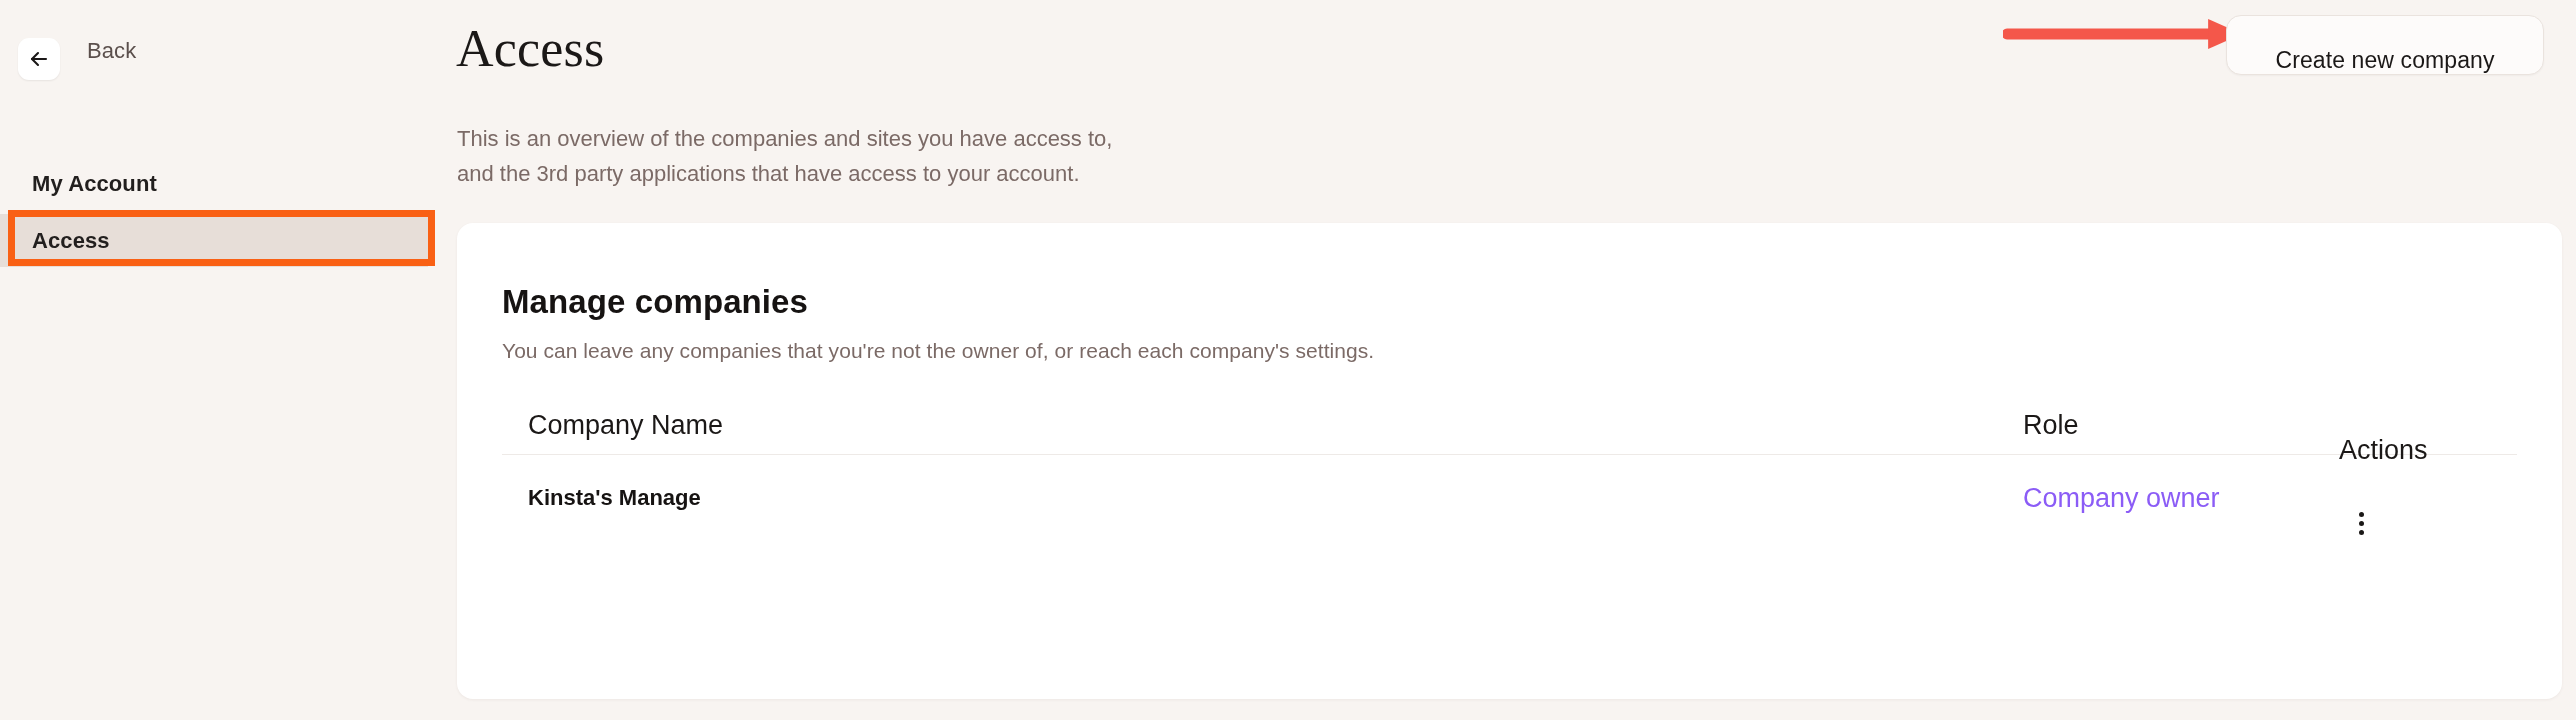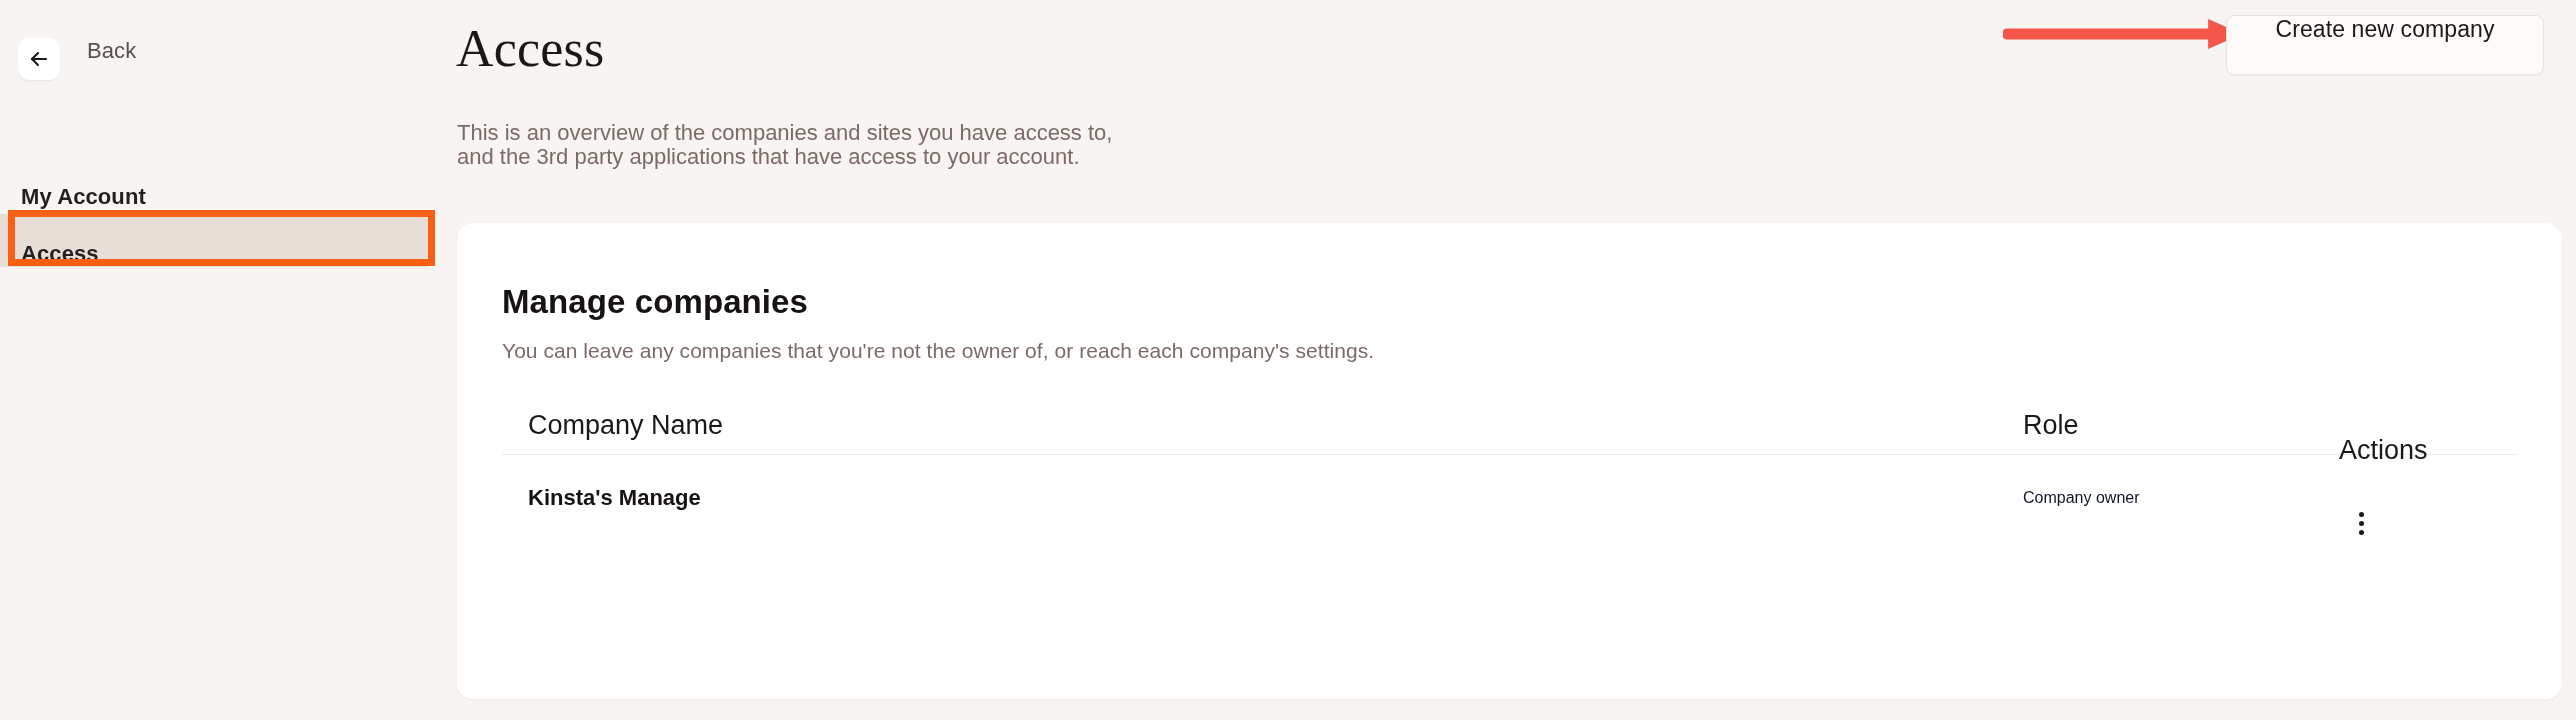--- a/index.html
+++ b/index.html
@@ -49,23 +49,23 @@
     font-weight: 400;
     letter-spacing: 0.1px;
   }
 
   .nav-item {
     position: absolute;
     left: 0;
     width: 428px;
     height: 53px;
     display: flex;
-    align-items: flex-end;
+    align-items: center;
     box-sizing: border-box;
-    padding-left: 21px;
+    padding-left: 32px;
   }
   .nav-label {
     font-size: 22px;
     font-weight: 700;
     color: #221f1e;
     letter-spacing: 0.1px;
   }
   .nav-item.active {
     background: #e7ded8;
   }
@@ -91,21 +91,21 @@
     font-size: 52px;
     color: #1b1817;
     font-weight: 400;
     letter-spacing: 0.2px;
   }
   #page-subtitle {
     position: absolute;
     left: 457px;
     top: 121px;
     font-size: 22px;
-    line-height: 24px;
+    line-height: 35px;
     color: #7b6a66;
     white-space: pre-line;
   }
 
   
   #annotation-arrow {
     position: absolute;
     left: 2003px;
     top: 16px;
     width: 243px;
@@ -113,24 +113,24 @@
   }
 
   #create-company-btn {
     position: absolute;
     left: 2226px;
     top: 15px;
     width: 318px;
     height: 60px;
     background: #fdfbfa;
     border: 1px solid #eae3de;
-    border-radius: 8px;
+    border-radius: 15px;
     box-sizing: border-box;
     display: flex;
-    align-items: flex-start;
+    align-items: flex-end;
     justify-content: center;
     box-shadow: 0 1px 2px rgba(0,0,0,0.04);
   }
   #create-company-btn span {
     font-size: 23px;
     color: #1b1817;
     letter-spacing: 0.1px;
   }
 
   
@@ -187,22 +187,22 @@
     color: #1b1817;
     font-weight: 400;
   }
   .t-body { height: 86px; }
   .t-body .c-name {
     font-size: 22px;
     font-weight: 700;
     color: #161312;
   }
   .t-body .c-role {
-    font-size: 16px;
-    color: #0f172a;
+    font-size: 27px;
+    color: #8b5cf6;
     text-align: center;
   }
   .t-body .c-act { left: 1842px; }
 
   #kebab-btn {
     width: 34px;
     height: 34px;
     display: flex;
     flex-direction: column;
     align-items: center;

